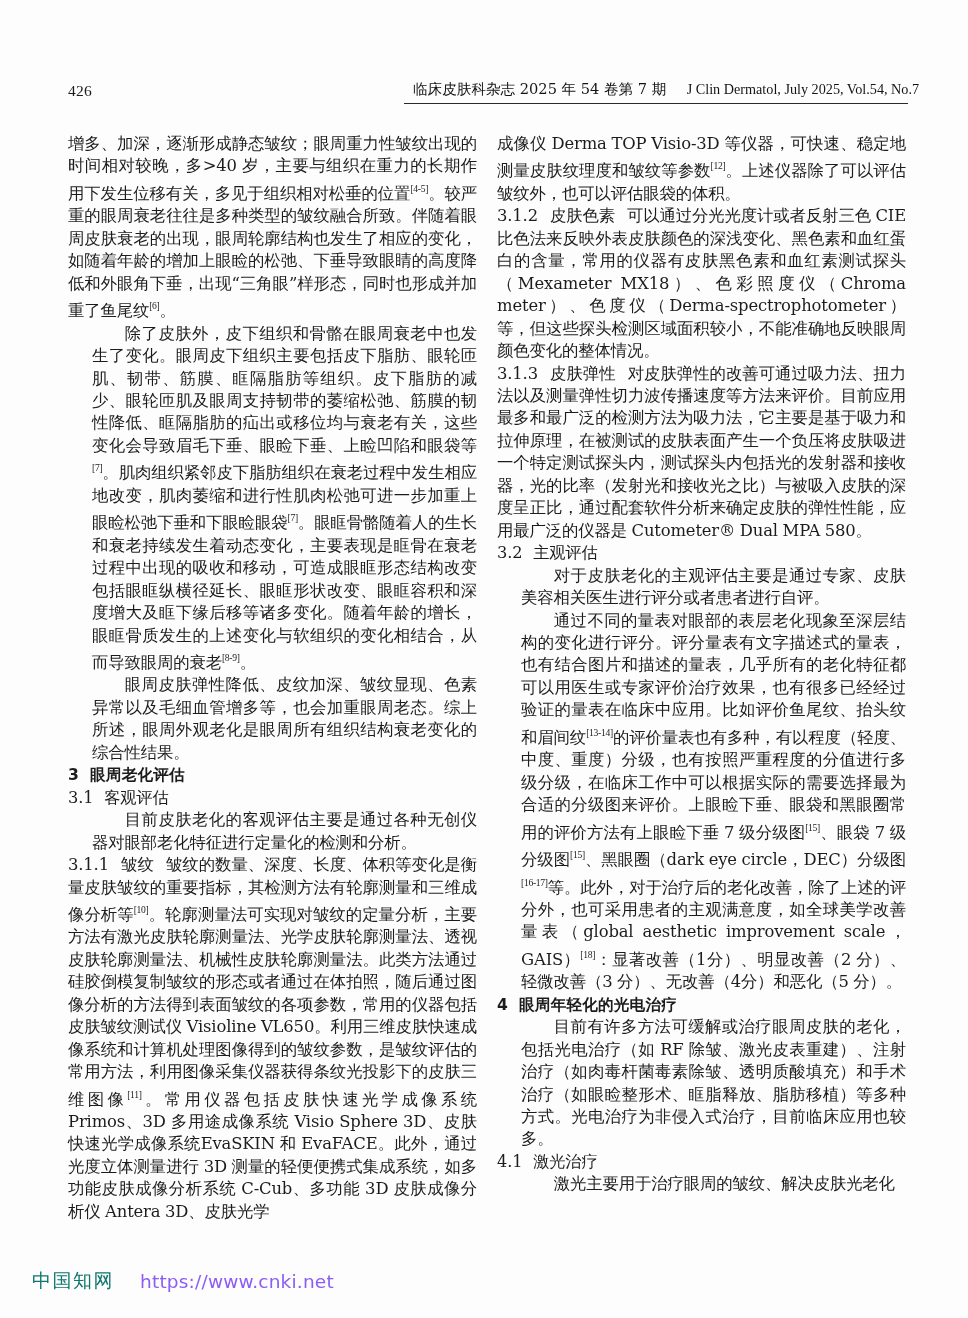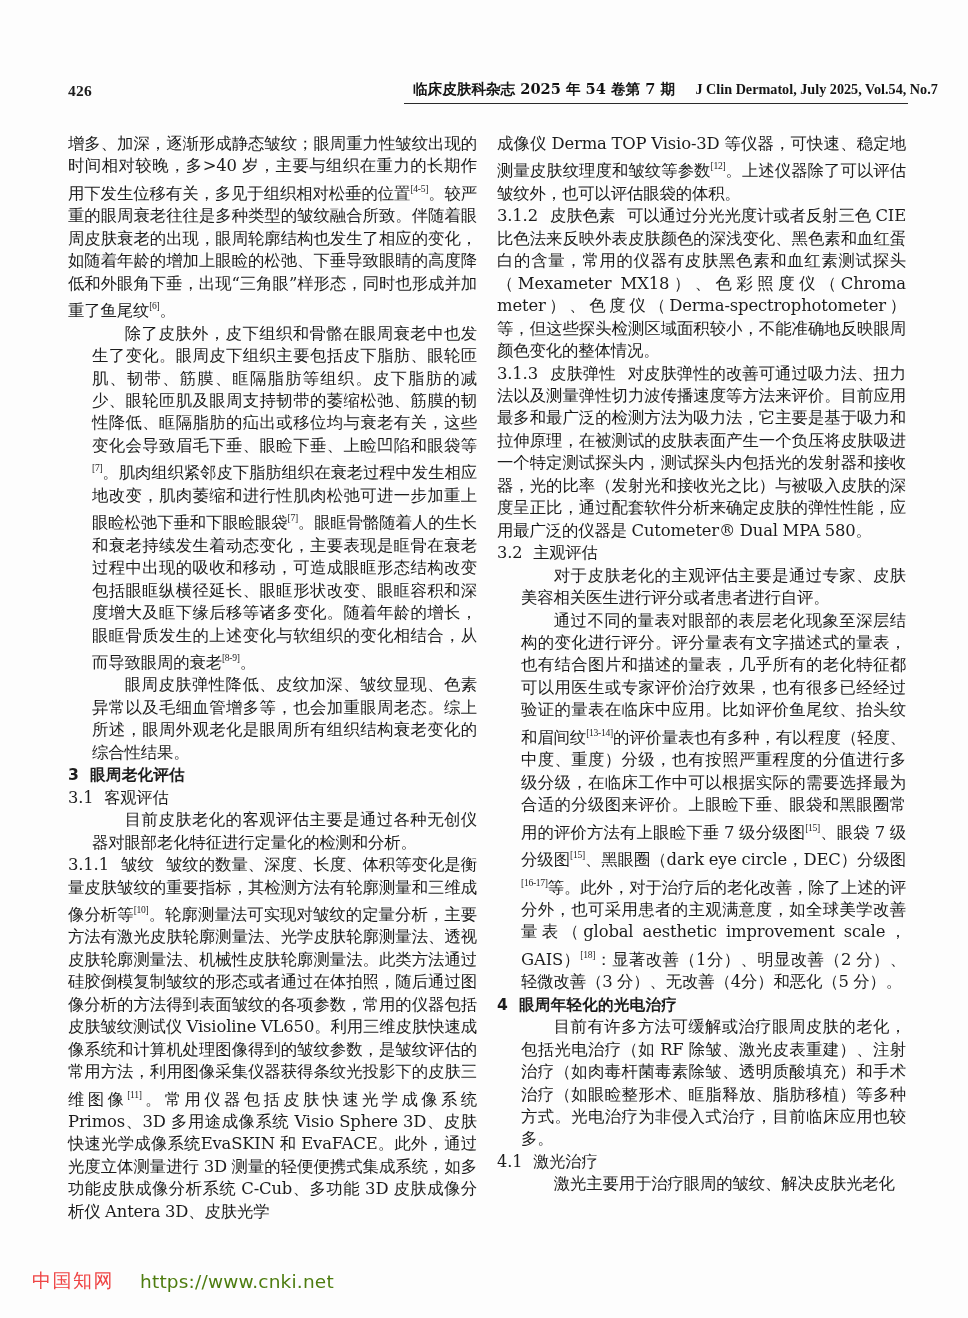--- a/index.html
+++ b/index.html
@@ -17,21 +17,20 @@
     color: #1b1b1b;
   }
 
   
   .runhead {
     position: absolute;
     left: 0;
     top: 78px;
     width: 968px;
     height: 28px;
-    font-weight: bold;
   }
   .runhead .folio {
     position: absolute;
     left: 68px;
     top: 4px;
     font-size: 15.5px;
     letter-spacing: .2px;
     color: #1b1b1b;
   }
   .runhead .headline {
@@ -128,27 +127,27 @@
     left: 32px;
     top: 1268px;
     display: flex;
     align-items: center;
     gap: 26px;
     opacity: 1;
   }
   .footer .brand {
     font-family: "DejaVu Sans", "Liberation Sans", sans-serif;
     font-size: 19px;
-    color: #ef4444;
+    color: #0f766e;
     letter-spacing: 1.5px;
   }
   .footer .url {
     font-family: "DejaVu Sans", "Liberation Sans", sans-serif;
     font-size: 18.5px;
-    color: #4d7c0f;
+    color: #8b5cf6;
     letter-spacing: .2px;
   }
 </style>
 </head>
 <body>
 
 <div class="page">
 
   <div class="runhead">
     <div class="folio">426</div>

